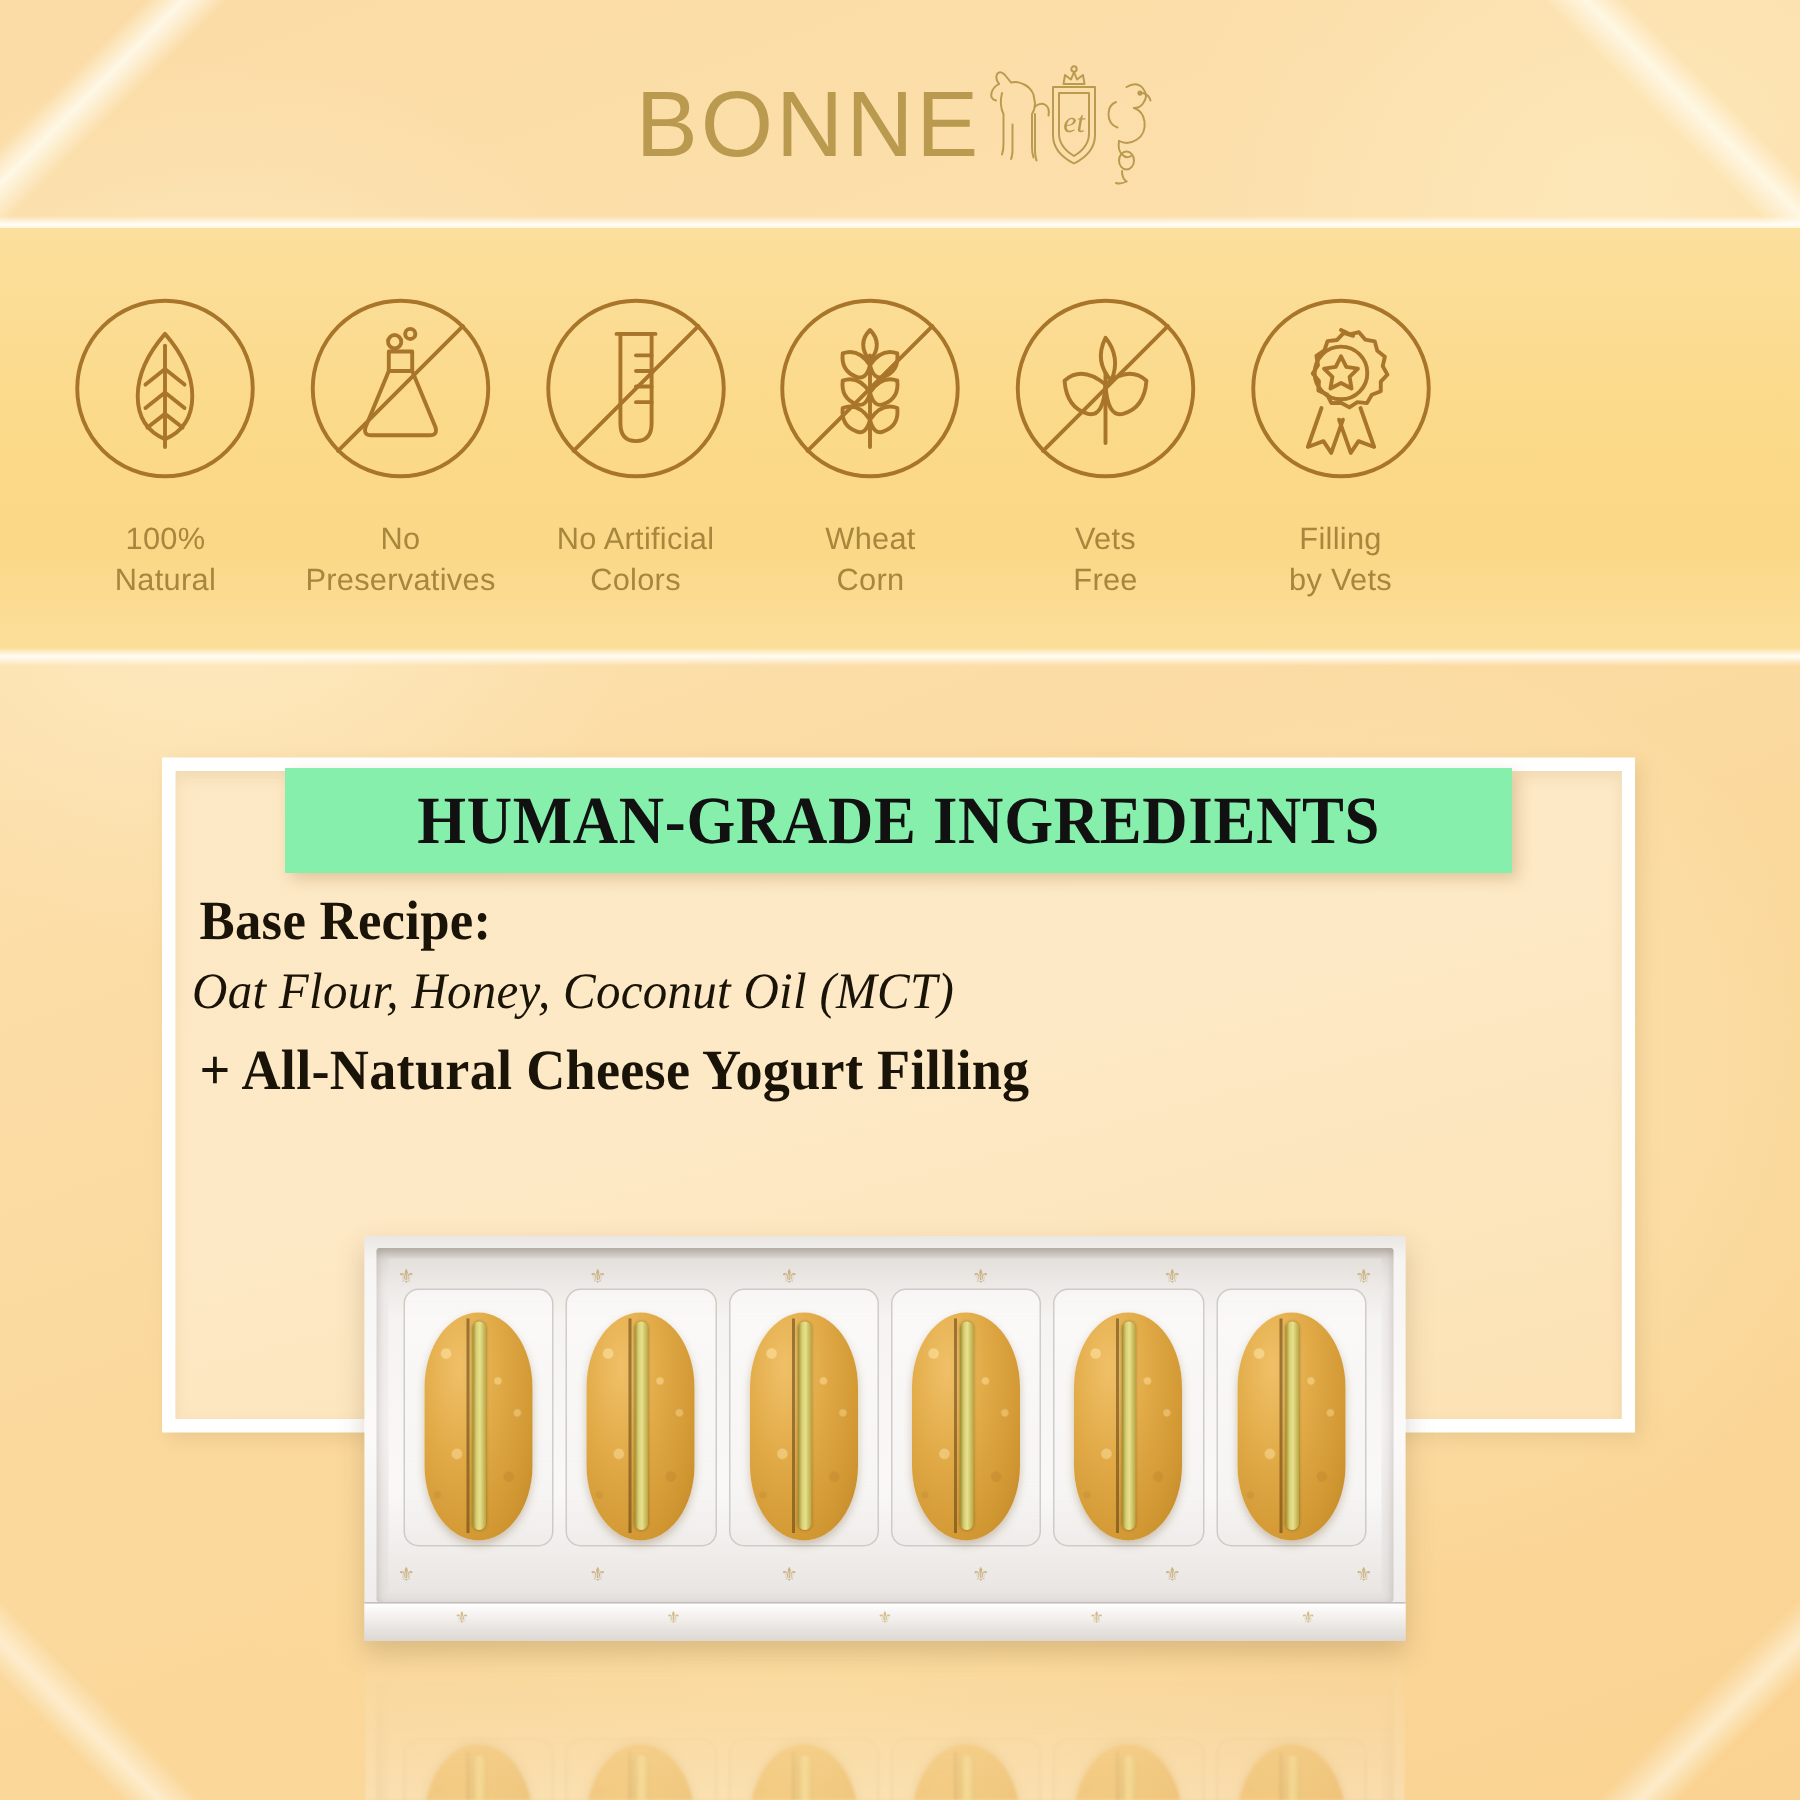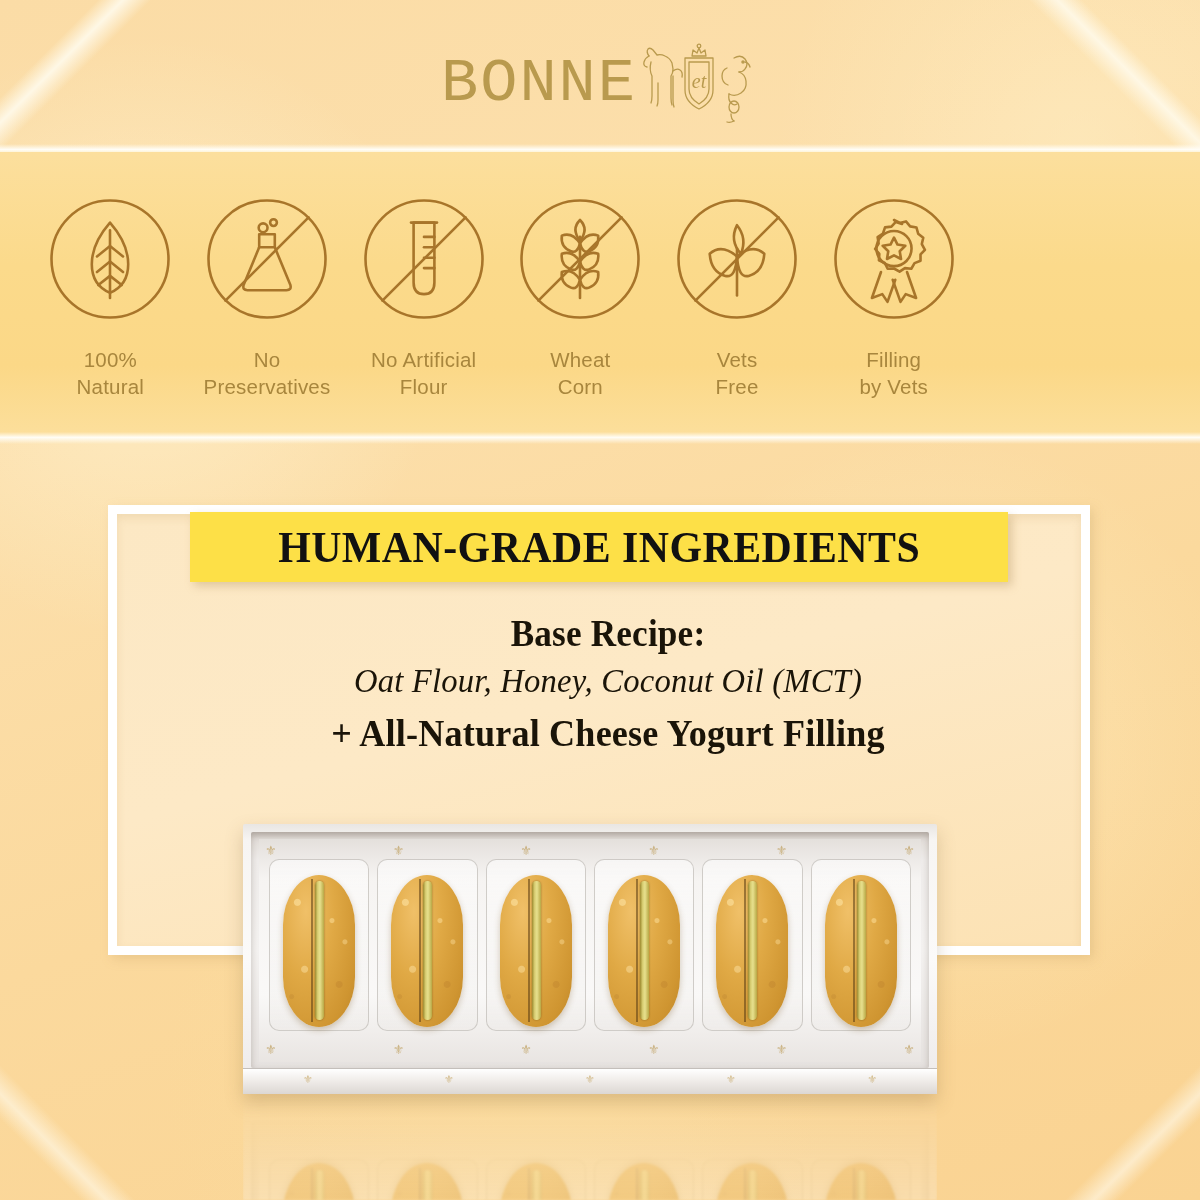--- a/index.html
+++ b/index.html
@@ -70,21 +70,21 @@
   .logo-wrap {
     position: absolute;
     left: 0; top: 38px;
     width: 1200px;
     display: flex;
     align-items: center;
     justify-content: center;
     gap: 0px;
   }
   .logo-word {
-    font-family: Liberation Mono, monospace;
+    font-family: Liberation Sans, sans-serif;
     font-size: 62px;
     letter-spacing: 2px;
     color: #b99a4e;
     line-height: 1;
     white-space: nowrap;
   }
   .logo-crest { width: 118px; height: 92px; margin: 0 2px; }
 
   
   .band-sep-top {
@@ -102,21 +102,21 @@
     position: absolute;
     left: 0; top: 432px; width: 1200px; height: 12px;
     background: linear-gradient(to bottom, #fcdf9c 0%, #fffdf5 45%, rgba(255,255,255,0) 100%);
   }
   .badges {
     position: absolute;
     left: 0; top: 152px;
     width: 1004px; height: 285px;
     display: flex;
     align-items: flex-start;
-    justify-content: space-between;
+    justify-content: center;
     padding: 42px 32px 0 32px;
   }
   .badge {
     width: 186px;
     display: flex;
     flex-direction: column;
     align-items: center;
   }
   .badge-icon { width: 130px; height: 130px; display:block; }
   .badge-label {
@@ -156,41 +156,41 @@
     position: absolute;
     left: 194px; top: 516px;
     width: 818px; height: 70px;
     background: rgba(150,110,55,0.28);
     filter: blur(5px);
   }
   .title-banner {
     position: absolute;
     left: 190px; top: 512px;
     width: 818px; height: 70px;
-    background: #fde047;
+    background: #86efac;
     display: flex;
     align-items: center;
     justify-content: center;
   }
   .title-text {
     font-family: "Liberation Serif", "DejaVu Serif", serif;
     font-weight: 700;
     font-size: 45px;
     letter-spacing: 0.5px;
     color: #111111;
     transform: scaleX(0.93);
     white-space: nowrap;
   }
 
   
   .recipe {
     position: absolute;
-    left: 108px; top: 612px;
+    left: 108px; top: 593px;
     width: 1000px;
-    text-align: center;
+    text-align: left;
     color: #1a1408;
     font-family: "Liberation Serif", "DejaVu Serif", serif;
   }
   .recipe-heading {
     font-size: 37px;
     font-weight: 700;
     letter-spacing: 0.2px;
     transform: scaleX(0.95);
   }
   .recipe-base {
@@ -426,21 +426,21 @@
           <path d="M42 22 L58 22 L58 68 q0 9 -8 9 q-8 0 -8 -9 Z"></path>
           <line x1="40" y1="22" x2="60" y2="22"></line>
           <line x1="50" y1="33" x2="58" y2="33"></line>
           <line x1="50" y1="41" x2="58" y2="41"></line>
           <line x1="50" y1="49" x2="58" y2="49"></line>
           <line x1="50" y1="57" x2="58" y2="57"></line>
           <line x1="18" y1="82" x2="82" y2="18"></line>
         </g>
       </svg>
       <div class="badge-label">No Artificial
-Flour</div>
+Colors</div>
     </div>
 
     <div class="badge">
       <svg class="badge-icon" viewBox="0 0 100 100">
         <g fill="none" stroke="#a8752a" stroke-width="2" stroke-linecap="round" stroke-linejoin="round">
           <circle cx="50" cy="50" r="45"></circle>
           <line x1="50" y1="33" x2="50" y2="80"></line>
           <path d="M50 20 q7 7 0 16 q-7 -9 0 -16 Z"></path>
           <path d="M50 38 q-6 -9 -14 -6 q-1 9 7 12 q5 2 7 -6 Z"></path>
           <path d="M50 38 q6 -9 14 -6 q1 9 -7 12 q-5 2 -7 -6 Z"></path>

